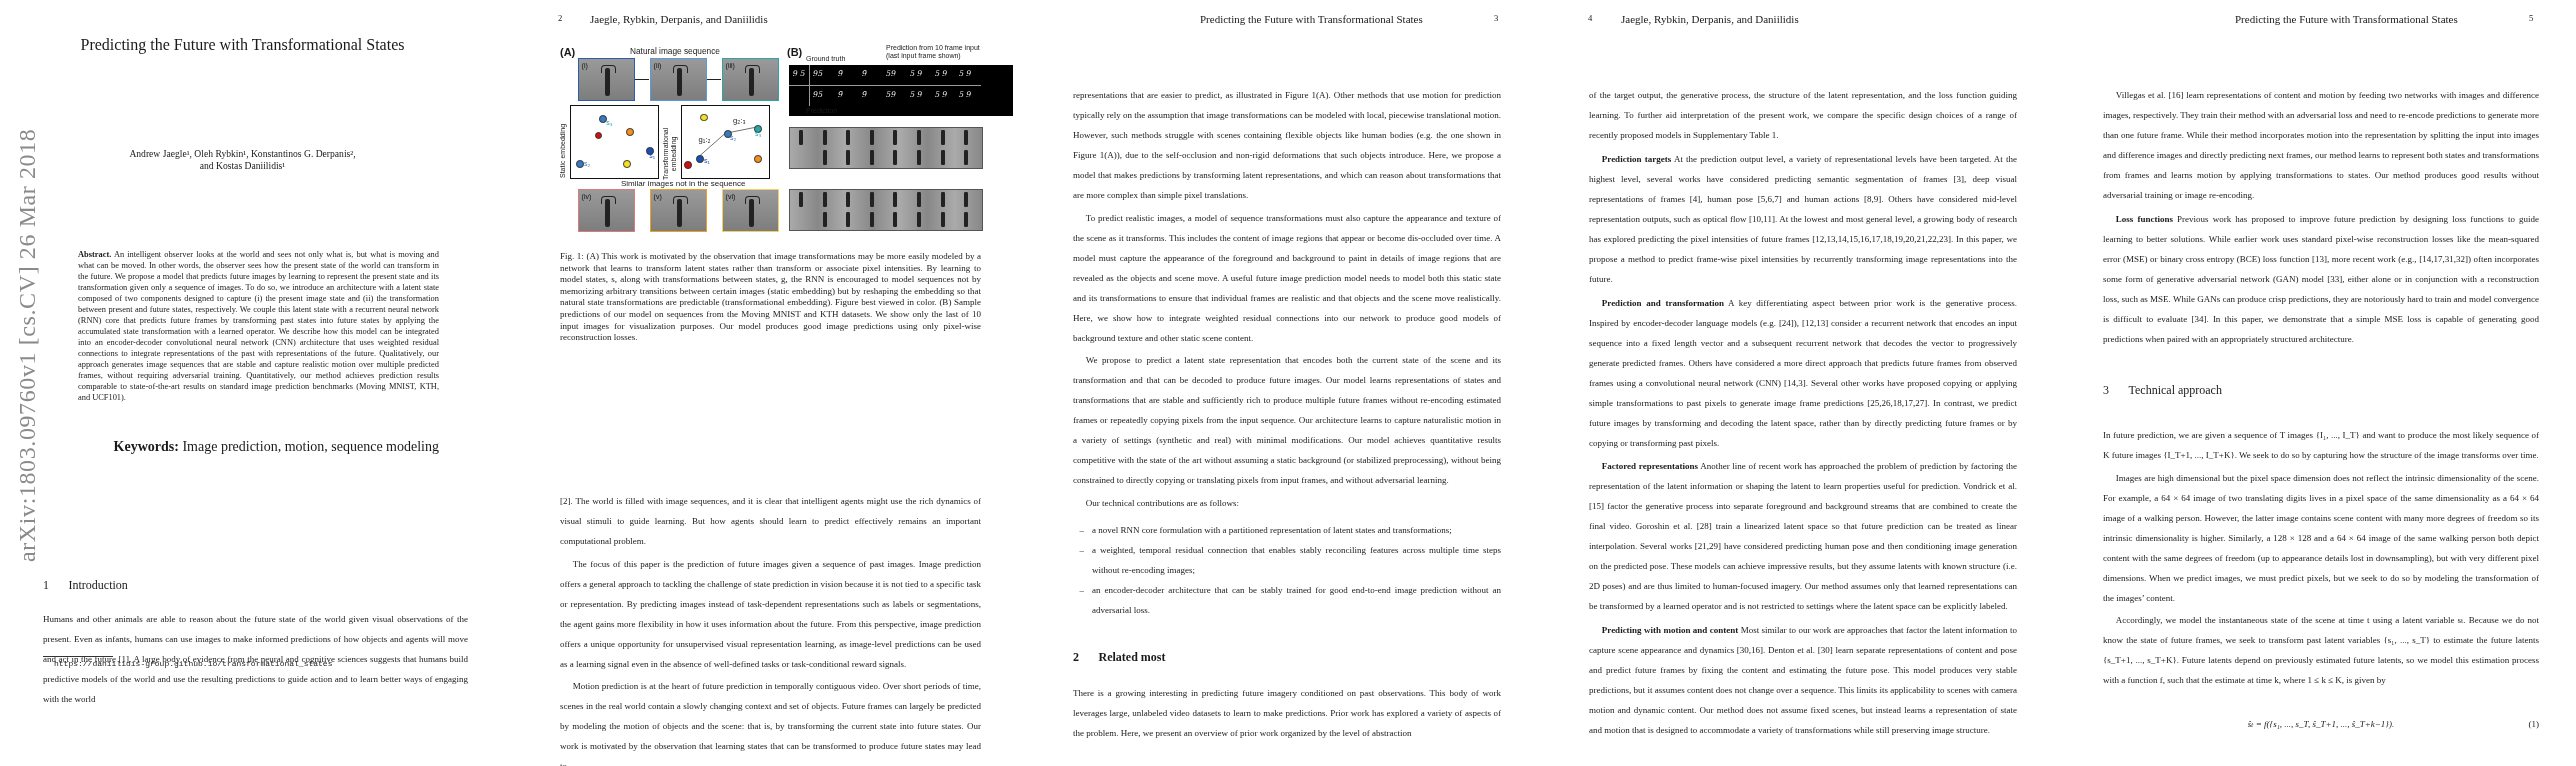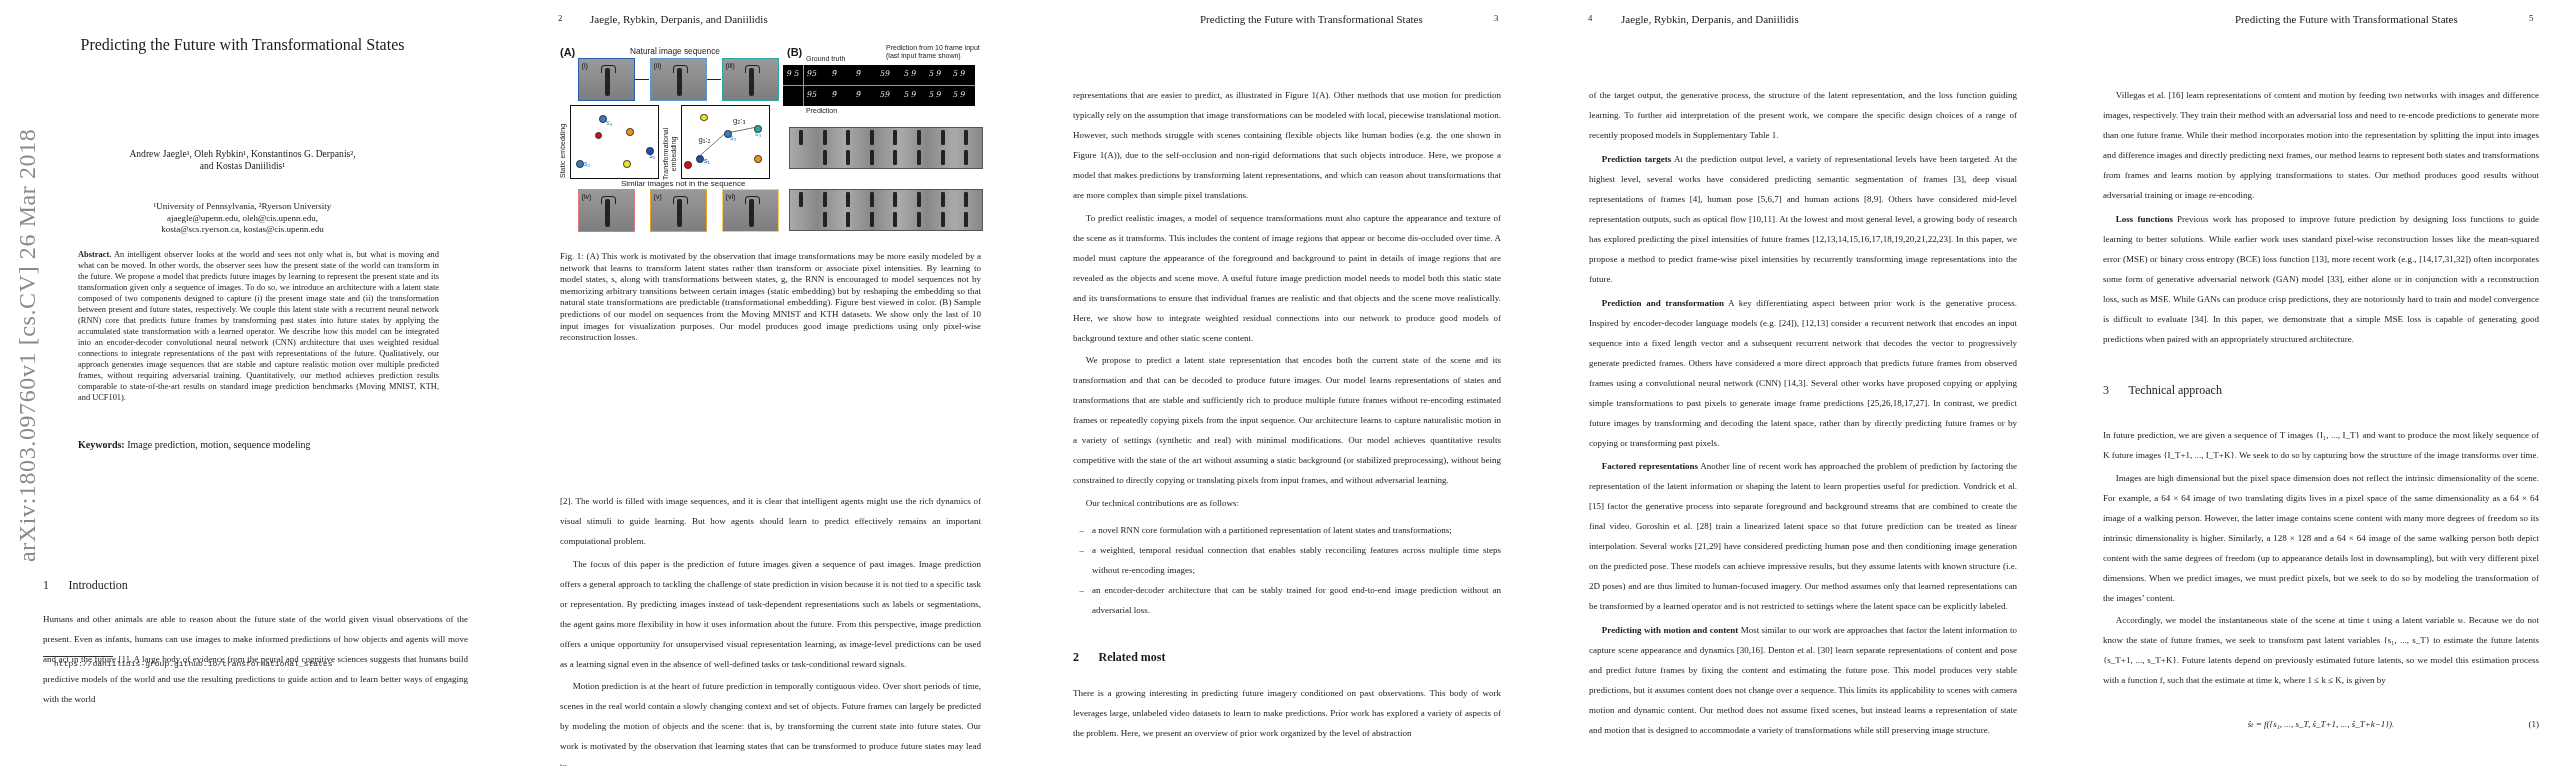--- a/index.html
+++ b/index.html
@@ -17,21 +17,21 @@
   .col p.ind{text-indent:12.8px;}
   .sec{font-size:12px;font-weight:normal;margin:0;}
   .sec .n{display:inline-block;width:25.5px;}
   b{font-weight:bold;font-family:Liberation Serif, serif;}
   
   .arxiv{position:absolute;left:14px;top:562px;transform:rotate(-90deg);transform-origin:left top;font-size:24px;color:#8a8a8a;white-space:nowrap;letter-spacing:0.6px;}
   .title{position:absolute;left:38px;width:409px;top:35px;text-align:center;font-size:16px;line-height:19px;}
   .authors{position:absolute;left:38px;width:409px;top:148px;text-align:center;font-size:9.6px;line-height:12px;}
   .affil{position:absolute;left:38px;width:409px;top:201px;text-align:center;font-size:9px;line-height:11.5px;}
   .abstract{position:absolute;left:78px;width:361px;top:249px;font-size:8.4px;line-height:11px;text-align:justify;}
-  .keywords{position:absolute;left:78px;width:361px;top:439px;font-size:10px;}
+  .keywords{position:absolute;left:78px;width:361px;top:439px;font-size:14px;text-align:right;}
   .fnrule{position:absolute;left:43px;top:656px;width:70px;border-top:0.6px solid #333;}
   .fn{position:absolute;left:54px;top:659px;font-family:Liberation Mono, monospace;font-size:8px;}
   
   .fig{position:absolute;left:45px;top:41px;width:421px;height:179px;font-family:"Liberation Sans","DejaVu Sans",sans-serif;}
   .figlbl{position:absolute;font-weight:bold;font-size:11px;}
   .figtxt{position:absolute;font-size:8px;white-space:nowrap;}
   .frame{position:absolute;width:55px;height:41px;background:linear-gradient(#9a9a9a,#7d7d7d);border:1.3px solid;}
   .frame .tag{position:absolute;left:2.6px;top:2.6px;font-size:7px;color:#111;}
   .frame .person{position:absolute;left:25.5px;top:9px;width:5.1px;height:28px;background:#222;border-radius:1.9px;}
   .frame .arms{position:absolute;left:22px;top:6.4px;width:12.8px;height:6.4px;border:1.9px solid #222;border-bottom:none;border-radius:3.8px 3.8px 0 0;}
@@ -52,25 +52,20 @@
 </head>
 <body>
 
 <div class="page" id="p1">
   <div class="arxiv">arXiv:1803.09760v1  [cs.CV]  26 Mar 2018</div>
   <div class="title">Predicting the Future with Transformational States</div>
   <div class="authors">
     <div>Andrew Jaegle¹, Oleh Rybkin¹, Konstantinos G. Derpanis²,</div>
     <div>and Kostas Daniilidis¹</div>
   </div>
-  <div class="affil">
-    <div>¹University of Pennsylvania, ²Ryerson University</div>
-    <div>ajaegle@upenn.edu, oleh@cis.upenn.edu,</div>
-    <div>kosta@scs.ryerson.ca, kostas@cis.upenn.edu</div>
-  </div>
   <div class="abstract">
     <b>Abstract.</b>
     <span>An intelligent observer looks at the world and sees not only what is, but what is moving and what can be moved. In other words, the observer sees how the present state of the world can transform in the future. We propose a model that predicts future images by learning to represent the present state and its transformation given only a sequence of images. To do so, we introduce an architecture with a latent state composed of two components designed to capture (i) the present image state and (ii) the transformation between present and future states, respectively. We couple this latent state with a recurrent neural network (RNN) core that predicts future frames by transforming past states into future states by applying the accumulated state transformation with a learned operator. We describe how this model can be integrated into an encoder-decoder convolutional neural network (CNN) architecture that uses weighted residual connections to integrate representations of the past with representations of the future. Qualitatively, our approach generates image sequences that are stable and capture realistic motion over multiple predicted frames, without requiring adversarial training. Quantitatively, our method achieves prediction results comparable to state-of-the-art results on standard image prediction benchmarks (Moving MNIST, KTH, and UCF101).</span>
   </div>
   <div class="keywords">
     <b>Keywords:</b>
     <span>Image prediction, motion, sequence modeling</span>
   </div>
   <div class="col" style="left:43px;width:425px;top:531px;">
     <h2 class="sec"><span class="n">1</span><span>Introduction</span></h2>
@@ -157,21 +152,21 @@
         <div class="arms"></div>
         <div class="person"></div>
       </div>
 
     <div class="figlbl" style="left:227px;top:5.1px;">(B)</div>
     <div class="figtxt" style="left:246px;top:14px;font-size:7px;">Ground truth</div>
     <div class="figtxt" style="left:326px;top:3.2px;font-size:7px;line-height:8.3px;">
       <div>Prediction from 10 frame input</div>
       <div>(last input frame shown)</div>
     </div>
-    <div class="mnist" style="left:223px;top:23.6px;width:192px;height:41px;">
+    <div class="mnist" style="left:229px;top:23.6px;width:192px;height:51px;padding-left:32px;">
       <div style="position:absolute;left:20.4px;top:0;height:41px;border-left:0.6px solid #999;"></div>
       <div style="position:absolute;left:0;top:20px;width:192px;border-top:0.6px solid #999;"></div>
       <div id="mnist-gt-row">
           <span class="mcell" style="left: 3.8px; top: 4.5px;">9 5</span>
           <span class="mcell" style="left: 24px; top: 4.5px;">95</span>
           <span class="mcell" style="left: 49px; top: 4.5px;">9̄</span>
           <span class="mcell" style="left: 73px; top: 4.5px;">9̄</span>
           <span class="mcell" style="left: 97px; top: 4.5px;">59</span>
           <span class="mcell" style="left: 121px; top: 4.5px;">5 9</span>
           <span class="mcell" style="left: 146px; top: 4.5px;">5 9</span>

